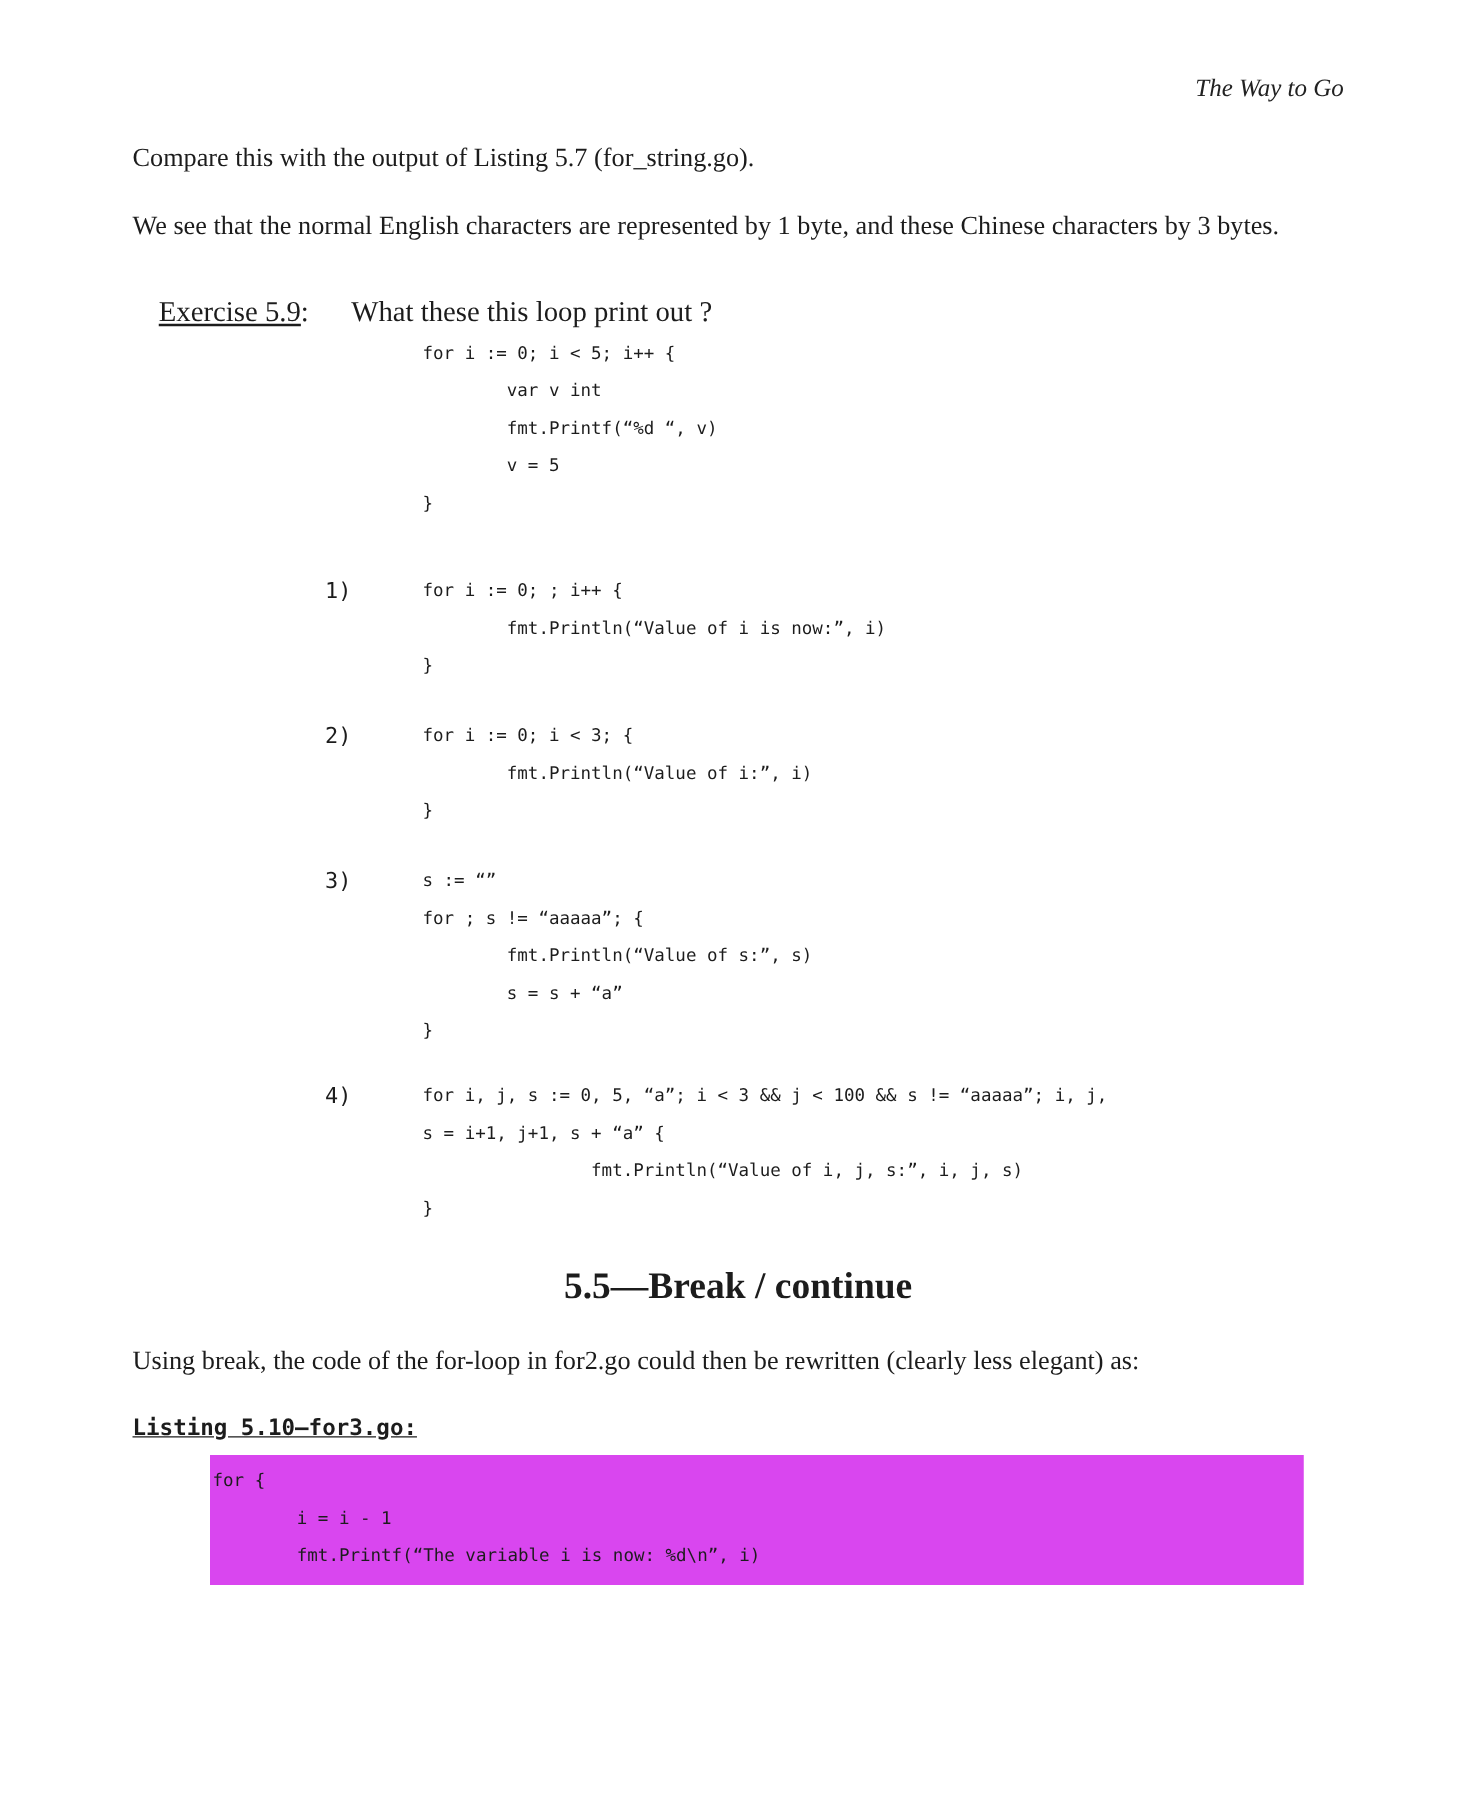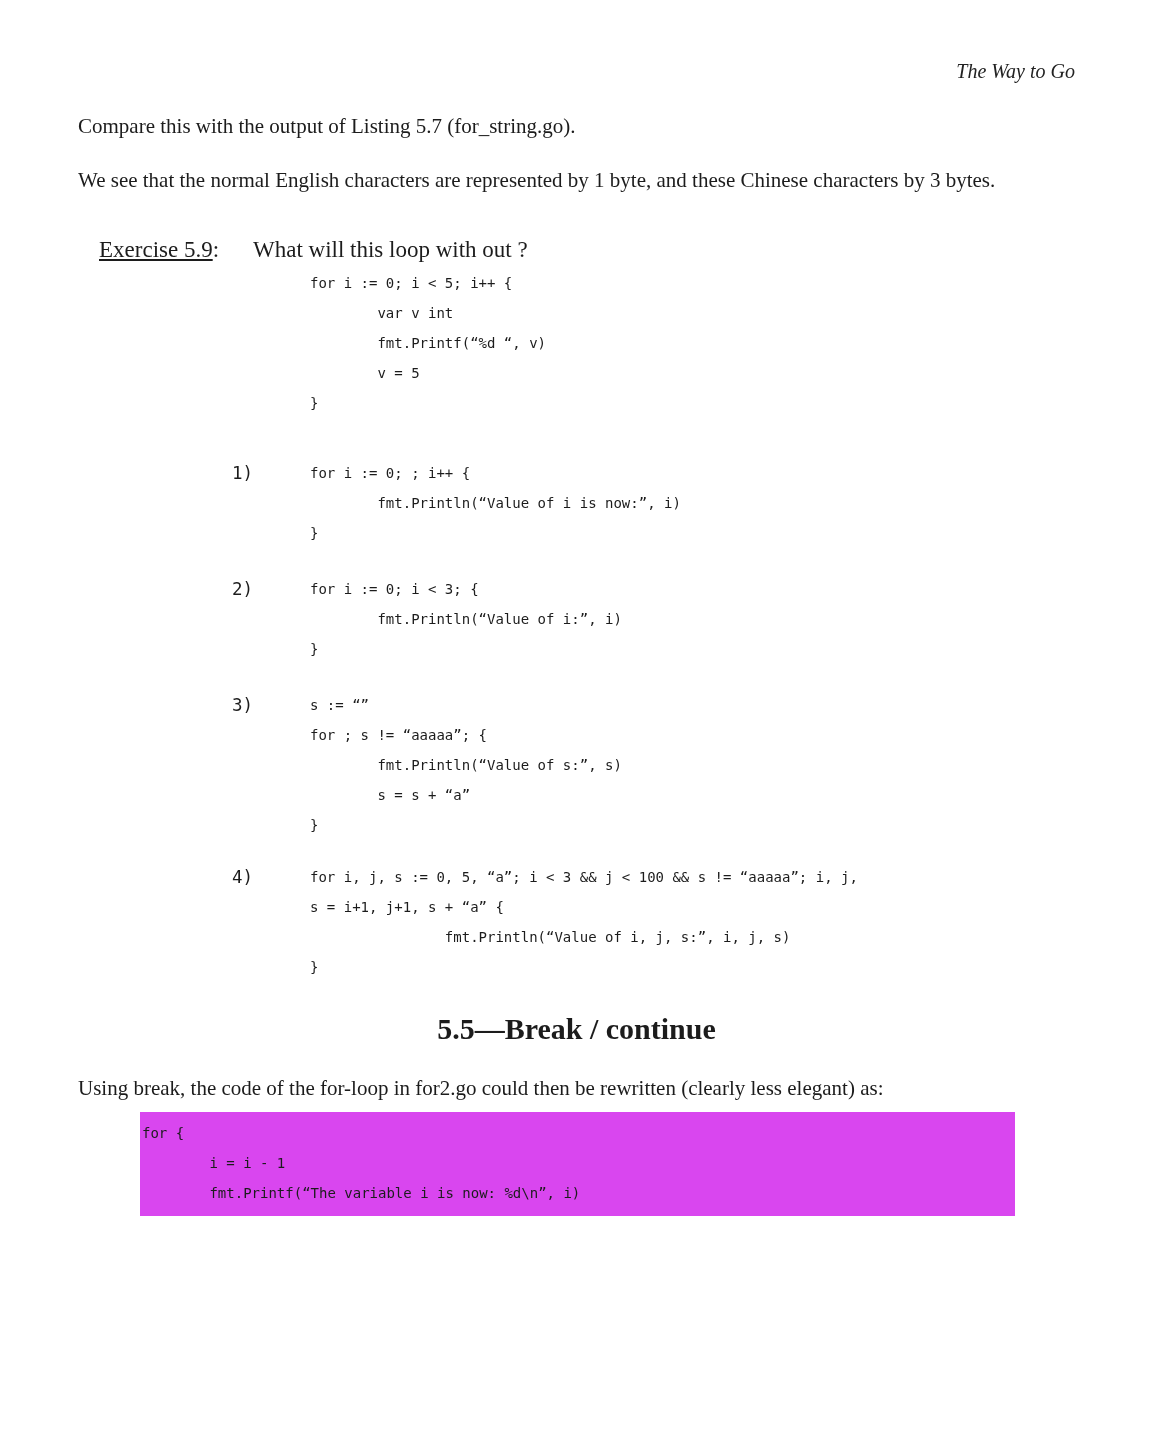--- a/index.html
+++ b/index.html
@@ -6,21 +6,21 @@
   html, body { background: #ffffff; }
   body {
     width: 1168px; height: 1440px;
     font-family: "Liberation Serif", serif;
     color: #1c1c1c;
     overflow: hidden;
   }
   .page {
     position: relative;
     width: 1168px; height: 1440px;
-    padding: 58px 93px 0 78px;
+    padding: 58px 93px 0 106px;
     background: #ffffff;
   }
   .running-head {
     text-align: right;
     font-style: italic;
     font-size: 20px;
     line-height: 26px;
     color: #222;
   }
   .para {
@@ -100,21 +100,21 @@
 <div class="page">
 
   <div class="running-head">The Way to Go</div>
 
   <p class="para p1">Compare this with the output of Listing 5.7 (for_string.go).</p>
 
   <p class="para p2">We see that the normal English characters are represented by 1 byte, and these Chinese characters by 3 bytes.</p>
 
   <div class="label-row exercise-row">
     <span class="label-cell"><span class="label-underline">Exercise 5.9</span><span>:</span></span>
-    <span>What will this loop with out ?</span>
+    <span>What these this loop print out ?</span>
   </div>
 
   <pre class="code exercise-code">for i := 0; i &lt; 5; i++ {
         var v int
         fmt.Printf(“%d “, v)
         v = 5
 }</pre>
 
 
   <div class="q-item q-item-1">
@@ -145,20 +145,21 @@
     <pre class="code">for i, j, s := 0, 5, “a”; i &lt; 3 &amp;&amp; j &lt; 100 &amp;&amp; s != “aaaaa”; i, j,
 s = i+1, j+1, s + “a” {
                 fmt.Println(“Value of i, j, s:”, i, j, s)
 }</pre>
   </div>
 
   <h2 class="section-heading">5.5—Break / continue</h2>
 
   <p class="para section-body">Using break, the code of the for-loop in for2.go could then be rewritten (clearly less elegant) as:</p>
 
+  <div class="listing-label">Listing 5.10—for3.go:</div>
 
   <div class="listing-block">
     <pre class="code">for {
         i = i - 1
         fmt.Printf(“The variable i is now: %d\n”, i)</pre>
   </div>
 
 
 </div>
 

